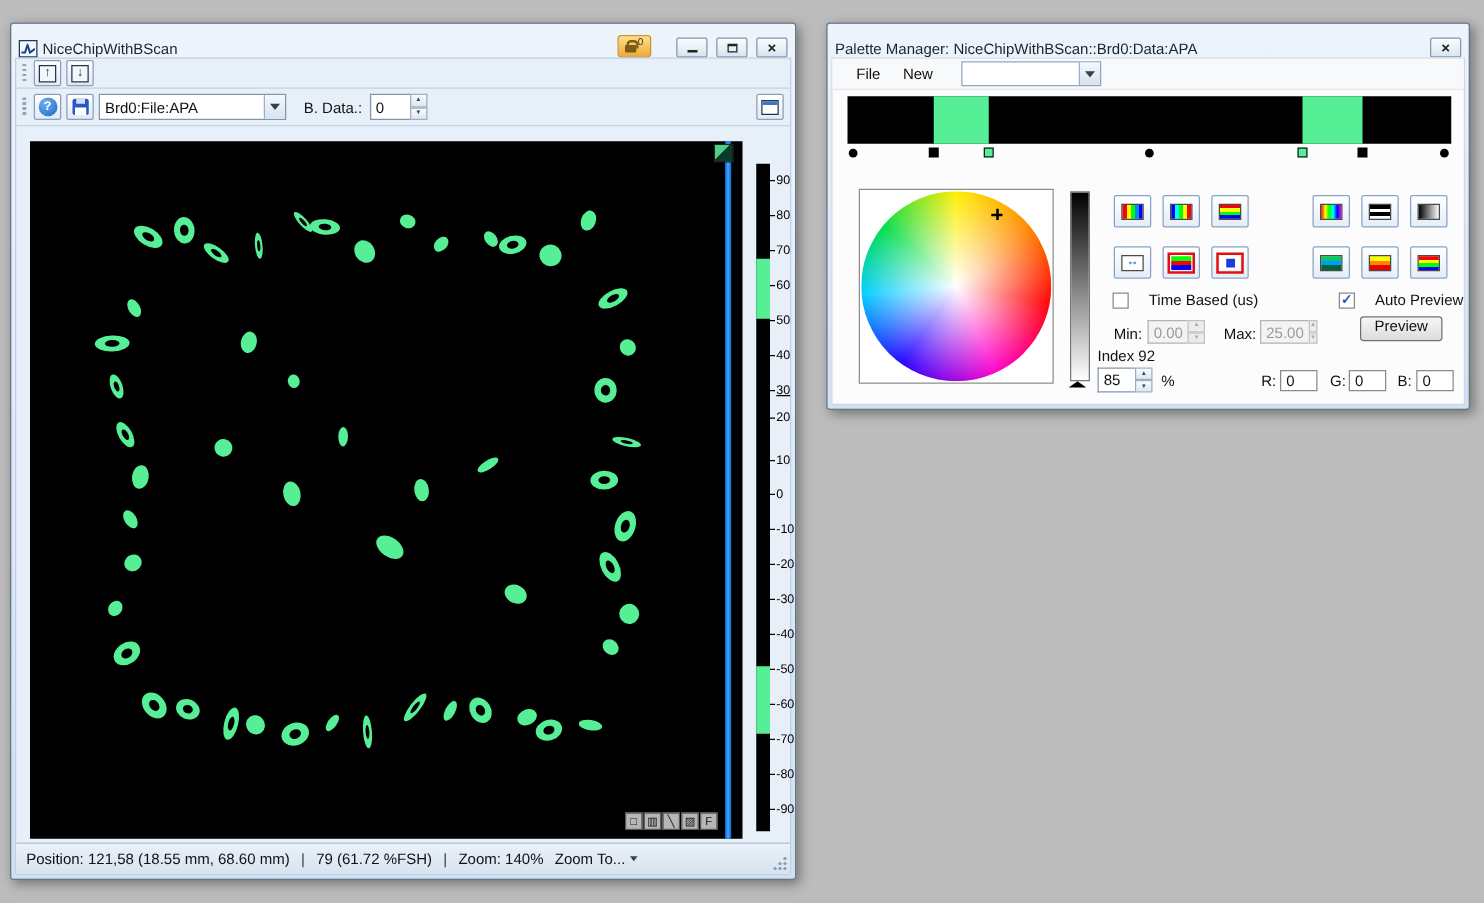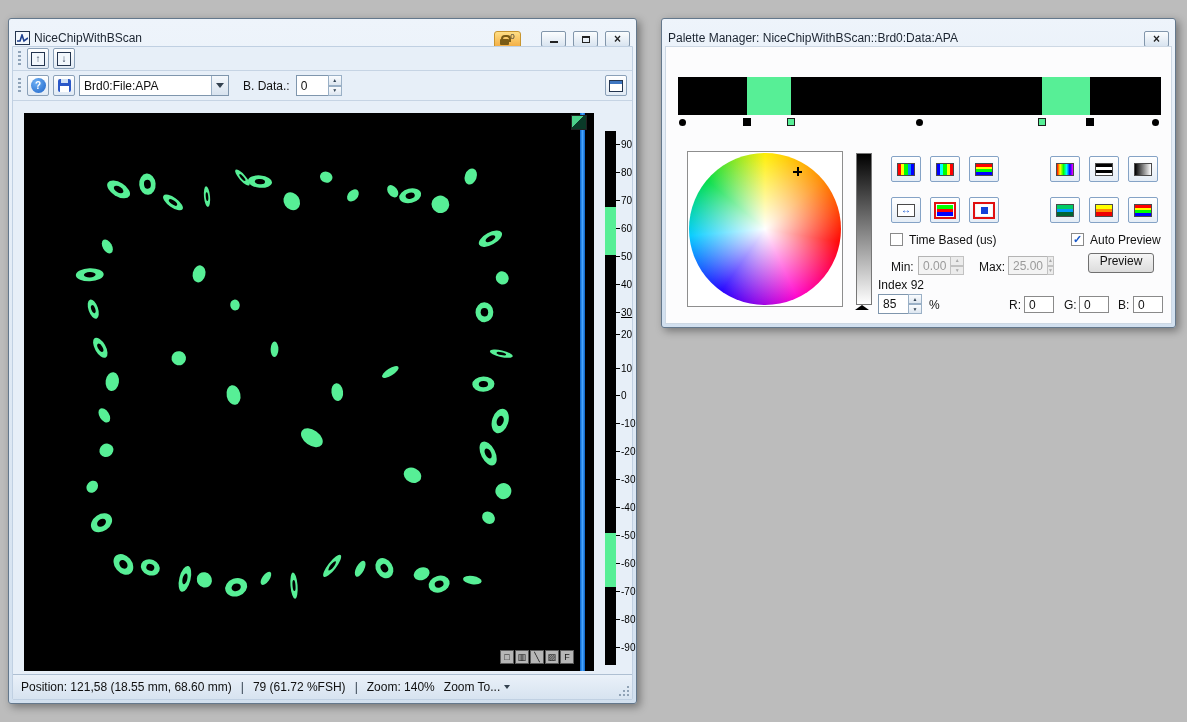--- a/index.html
+++ b/index.html
@@ -2,21 +2,21 @@
 <html><head>
 <meta charset="utf-8">
 <style>
   *{margin:0;padding:0;box-sizing:border-box}
   html,body{width:1187px;height:722px}
   body{background:#bcbcbc;font-family:"Liberation Sans",sans-serif;font-size:12px;color:#111;position:relative;overflow:hidden}
 
   
   .win{position:absolute;border:1px solid #64788c;border-radius:3px;
        background:linear-gradient(#eef4fb,#d2e0ef);box-shadow:3px 3px 9px rgba(0,0,0,.38)}
-  .titlebar{height:27px;display:flex;align-items:flex-start;padding:12px 6px;gap:4px;white-space:nowrap}
+  .titlebar{height:27px;display:flex;align-items:flex-end;padding:0 6px;gap:4px;white-space:nowrap}
   .title-text{color:#1b2430;overflow:hidden;text-overflow:ellipsis}
   .tb-spacer{flex:1}
   .wbtn{width:25px;height:16px;border:1px solid #8296ab;border-radius:2px;flex:0 0 auto;
         background:linear-gradient(#fbfdfe,#d9e4f0);display:flex;align-items:center;justify-content:center;margin-left:3px;cursor:default}
   .ic-min{width:8px;height:2px;background:#222;margin-top:6px}
   .ic-max{width:8px;height:7px;border:1px solid #222;border-top:2px solid #222}
   .ic-close{font-size:12px;font-weight:bold;color:#222;line-height:1}
   .lockbtn{width:27px;height:18px;border:1px solid #c8952f;border-radius:3px;
            background:linear-gradient(#ffdf86,#f2a93e);display:flex;align-items:center;justify-content:center;gap:1px}
   .lock-glyph{position:relative;width:9px;height:10px}
@@ -130,21 +130,21 @@
   .ig-solid{background:#fff;position:relative}
   .ig-solid::after{content:"";position:absolute;left:5px;top:2px;width:7px;height:7px;background:#1440d8}
   .ig-spectrum{background:linear-gradient(90deg,#f00,#ff0,#0f0,#0ff,#00f,#f0f)}
   .ig-bw{background:repeating-linear-gradient(180deg,#000 0 3px,#fff 3px 6px)}
   .ig-gray{background:linear-gradient(90deg,#000,#fff)}
   .ig-greenblue{background:linear-gradient(180deg,#0c6 0 34%,#09f 34% 67%,#063 67%)}
   .ig-thermal{background:linear-gradient(180deg,#ff0 0 34%,#f80 34% 67%,#e00 67%)}
 
   .chk{width:13px;height:13px;border:1px solid #8a8a8a;background:#fff;display:inline-flex;align-items:center;justify-content:center;flex:0 0 auto}
   .chk.checked::after{content:"✓";color:#1a58c8;font-size:11px;font-weight:bold;line-height:1}
-  .chk-row{position:absolute;display:flex;gap:6px}
+  .chk-row{position:absolute;display:flex;align-items:center;gap:16px}
   .pal-label{position:absolute;white-space:nowrap}
   .pal-spin{position:absolute}
   .btn{position:absolute;border:1px solid #707070;border-radius:3px;background:linear-gradient(#f6f6f6,#dcdcdc);
        display:flex;align-items:flex-start;justify-content:center;cursor:default}
   .rgb-field{position:absolute;width:30px;height:17px;border:1px solid #8a8a8a;background:#fff;
              display:flex;align-items:center;padding-left:4px}
 </style>
 </head>
 <body>
 
@@ -351,20 +351,30 @@
 <div class="win" id="pal-win">
   <div class="titlebar">
     <span class="title-text">Palette Manager: NiceChipWithBScan::Brd0:Data:APA</span>
     <span class="tb-spacer"></span>
     <span class="wbtn">
         <span class="ic-close">×</span>
       </span>
   </div>
 
   <div class="pal-body">
+    <div class="menubar">
+      <span class="menu-item">File</span>
+      <span class="menu-item">New</span>
+      <div class="menu-combo">
+        <span class="combo-text"></span>
+        <span class="combo-btn" style="height:18px">
+            <span class="tri-down"></span>
+          </span>
+      </div>
+    </div>
 
     <div id="palette-strip">
         <div class="strip-seg" style="left: 68.586px; width: 43.953px; background: rgb(87, 239, 150);"></div>
         <div class="strip-seg" style="left: 363.699px; width: 48.783px; background: rgb(87, 239, 150);"></div>
       </div>
     <div id="strip-markers">
         <div class="marker dot" style="left: 0.83px;"></div>
         <div class="marker square-black" style="left: 64.586px;"></div>
         <div class="marker square-green" style="left: 108.539px;"></div>
         <div class="marker dot" style="left: 237.5px;"></div>

